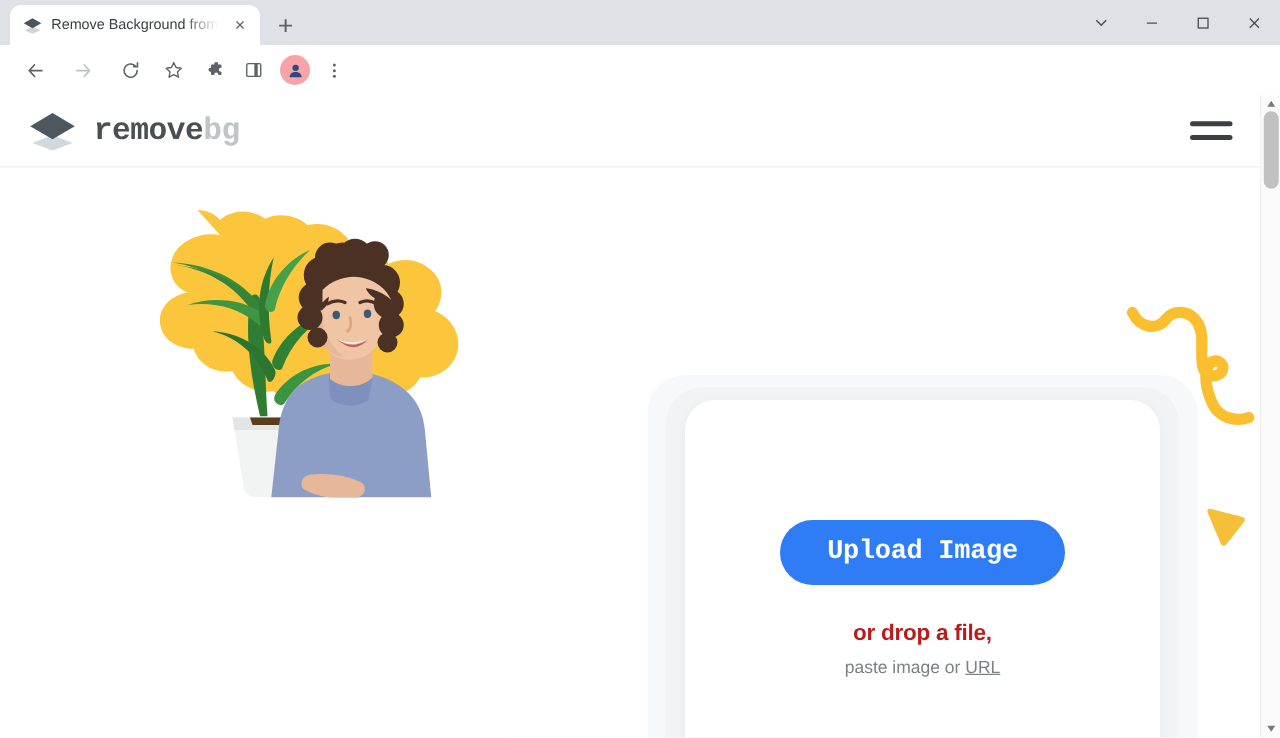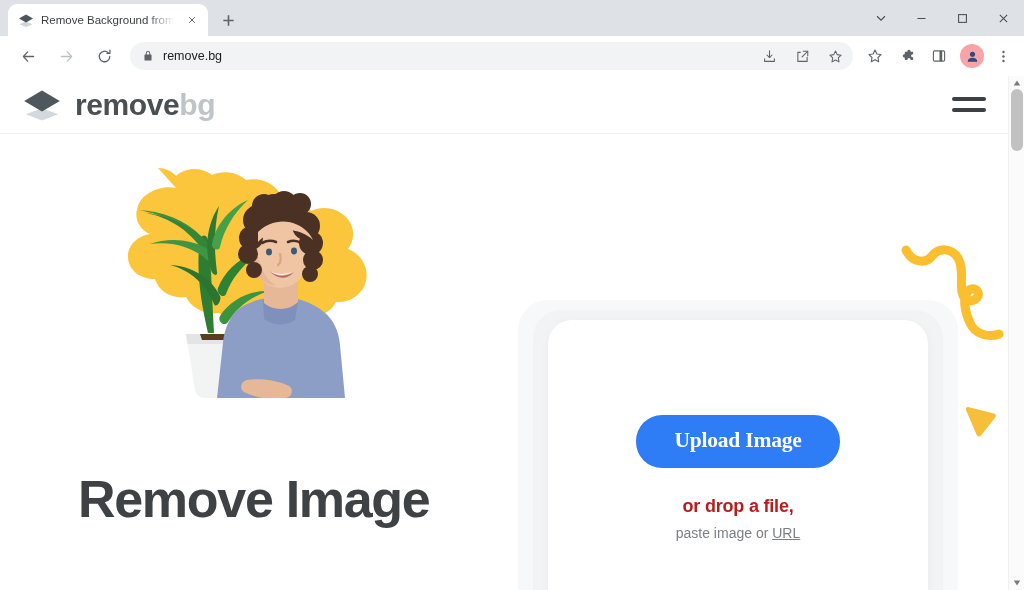--- a/index.html
+++ b/index.html
@@ -123,21 +123,21 @@
   }
 
   
   .site-header {
     height: 58px; display: flex; align-items: center;
     justify-content: space-between; padding: 0 22px 0 22px;
     border-bottom: 1px solid #f0f0f0;
   }
   .brand { display: flex; align-items: center; gap: 13px; }
   .brand-logo { width: 40px; height: 34px; display:block; }
-  .brand-text { font-size: 30px; font-weight: 700; letter-spacing: -0.4px; }
+  .brand-text { font-size: 25px; font-weight: 700; letter-spacing: -0.4px; font-family: Liberation Mono, monospace; }
   .brand-text .dark { color: #4a4f54; }
   .brand-text .light { color: #bfc4c9; }
   .hamburger { width: 34px; display:flex; flex-direction:column; gap:7px; }
   .hamburger span {
     display:block; height: 4px; background:#3d4043; border-radius: 2px;
   }
 
   
   .hero { position: relative; height: 456px; }
 
@@ -168,21 +168,21 @@
     background: #ffffff; border-radius: 24px;
     box-shadow: 0 2px 10px rgba(0,0,0,0.04);
     display: flex; flex-direction: column;
     align-items: center; justify-content: center;
   }
   .upload-btn {
     background: #2e7df6; color: #ffffff;
     font-size: 21.5px; font-weight: 700; letter-spacing: -0.2px;
     border: none; border-radius: 26px;
     padding: 13px 38px 15px 38px;
-    cursor: pointer; font-family: Liberation Serif, serif;
+    cursor: pointer; font-family: Liberation Mono, monospace;
   }
   .drop-text {
     margin-top: 28px; font-size: 18px; font-weight: 700;
     color: #b91c1c; letter-spacing: -0.2px;
   }
   .paste-text { margin-top: 8px; font-size: 14px; color: #7b8085; }
   .paste-text a { color: #7b8085; text-decoration: underline; }
 
   
   .deco-squiggle { position: absolute; right: 2px; top: 94px; width: 110px; height: 115px; }
@@ -247,44 +247,20 @@
         <path d="M4 10 H15.5 M11 4.5 L16 10 L11 15.5"></path>
       </svg>
     </div>
     <div class="navbtn">
       <svg viewBox="0 0 20 20" fill="none" stroke="currentColor" stroke-width="1.5" stroke-linecap="round">
         <path d="M16.2 10 a6.2 6.2 0 1 1 -1.9 -4.5"></path>
         <path d="M16.4 2.6 V6.2 H12.8"></path>
       </svg>
     </div>
 
-    <div class="omnibox">
-      <svg class="lock" viewBox="0 0 16 16" fill="currentColor">
-        <path d="M8 1.4a3.1 3.1 0 0 0-3.1 3.1V6H4.2a.9.9 0 0 0-.9.9v6.3c0 .5.4.9.9.9h7.6c.5 0 .9-.4.9-.9V6.9a.9.9 0 0 0-.9-.9h-.7V4.5A3.1 3.1 0 0 0 8 1.4zm0 1.3c1 0 1.8.8 1.8 1.8V6H6.2V4.5c0-1 .8-1.8 1.8-1.8z"></path>
-      </svg>
-      <span class="url" title="remove.bg">remove.bg</span>
-      <span class="omni-icon">
-        <svg viewBox="0 0 20 20" fill="none" stroke="currentColor" stroke-width="1.4" stroke-linecap="round" stroke-linejoin="round">
-          <path d="M10 2.5 V11 M6.6 8 L10 11.4 L13.4 8"></path>
-          <path d="M3.5 13 V16.5 H16.5 V13"></path>
-        </svg>
-      </span>
-      <span class="omni-icon">
-        <svg viewBox="0 0 20 20" fill="none" stroke="currentColor" stroke-width="1.4" stroke-linecap="round" stroke-linejoin="round">
-          <path d="M7 4.5 H3.8 V16.5 H16.2 V11"></path>
-          <path d="M11 3 H17 V9"></path>
-          <path d="M17 3 L9.5 10.5"></path>
-        </svg>
-      </span>
-      <span class="omni-icon">
-        <svg viewBox="0 0 20 20" fill="none" stroke="currentColor" stroke-width="1.4" stroke-linejoin="round">
-          <path d="M10 2.6 l2.3 4.9 5.2.7 -3.8 3.7 .95 5.3 L10 14.6 l-4.65 2.6 .95-5.3 -3.8-3.7 5.2-.7z"></path>
-        </svg>
-      </span>
-    </div>
 
     <div class="tb-icon">
       <svg viewBox="0 0 20 20" fill="none" stroke="currentColor" stroke-width="1.4" stroke-linejoin="round">
         <path d="M10 2.6 l2.3 4.9 5.2.7 -3.8 3.7 .95 5.3 L10 14.6 l-4.65 2.6 .95-5.3 -3.8-3.7 5.2-.7z"></path>
       </svg>
     </div>
     <div class="tb-icon">
       <svg viewBox="0 0 20 20" fill="currentColor">
         <path d="M12.4 2.1a2 2 0 0 0-2 2v.5H8.2a1 1 0 0 0-1 1v2.2h-.5a2 2 0 1 0 0 4h.5v2.2a1 1 0 0 0 1 1h2.3v-.6a2 2 0 1 1 4 0v.6h2.2a1 1 0 0 0 1-1v-2.3h-.6a2 2 0 1 1 0-4h.6V5.6a1 1 0 0 0-1-1h-2.2v-.5a2 2 0 0 0-2-2z"></path>
       </svg>
@@ -390,21 +366,20 @@
               <ellipse cx="186" cy="103" rx="3" ry="3.4" fill="#3b5a77"></ellipse>
               <path d="M154 95 q7-4 14-1" stroke="#4a3123" stroke-width="2.6" fill="none" stroke-linecap="round"></path>
               <path d="M180 94 q7-3 13 1" stroke="#4a3123" stroke-width="2.6" fill="none" stroke-linecap="round"></path>
               <path d="M172 106 q2 8-2 11" stroke="#d9a67f" stroke-width="2.2" fill="none" stroke-linecap="round"></path>
               <path d="M161 123 q12 9 25 1 q-11 12-25-1z" fill="#b8636a"></path>
               <path d="M163 124 q11 6 21 0 q-10 4-21 0z" fill="#ffffff"></path>
             </g>
           </svg>
 
           <div class="hero-headline">
-            <div>Remove Image</div>
           </div>
 
         </div>
 
         <div class="card-outer"></div>
         <div class="card-mid"></div>
         <div class="card">
           <button class="upload-btn">Upload Image</button>
           <div class="drop-text">or drop a file,</div>
           <div class="paste-text">

